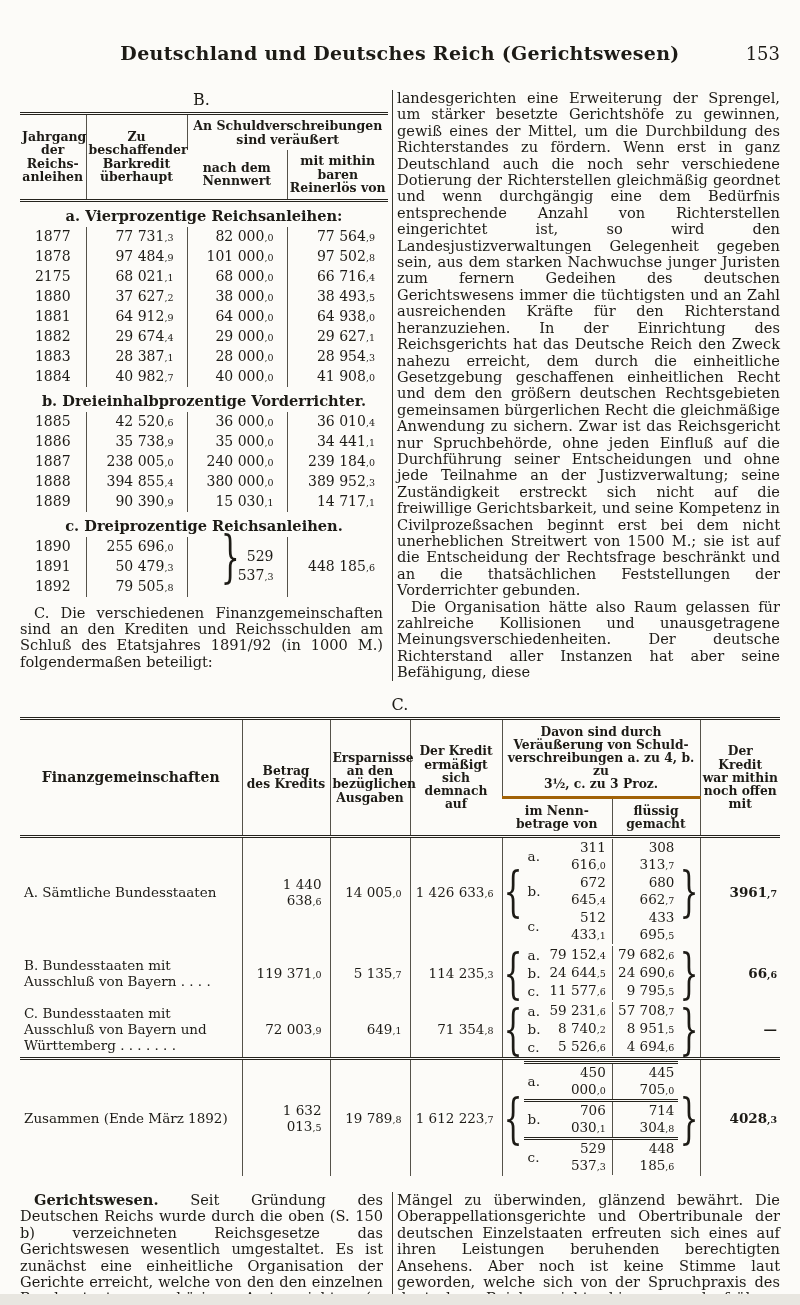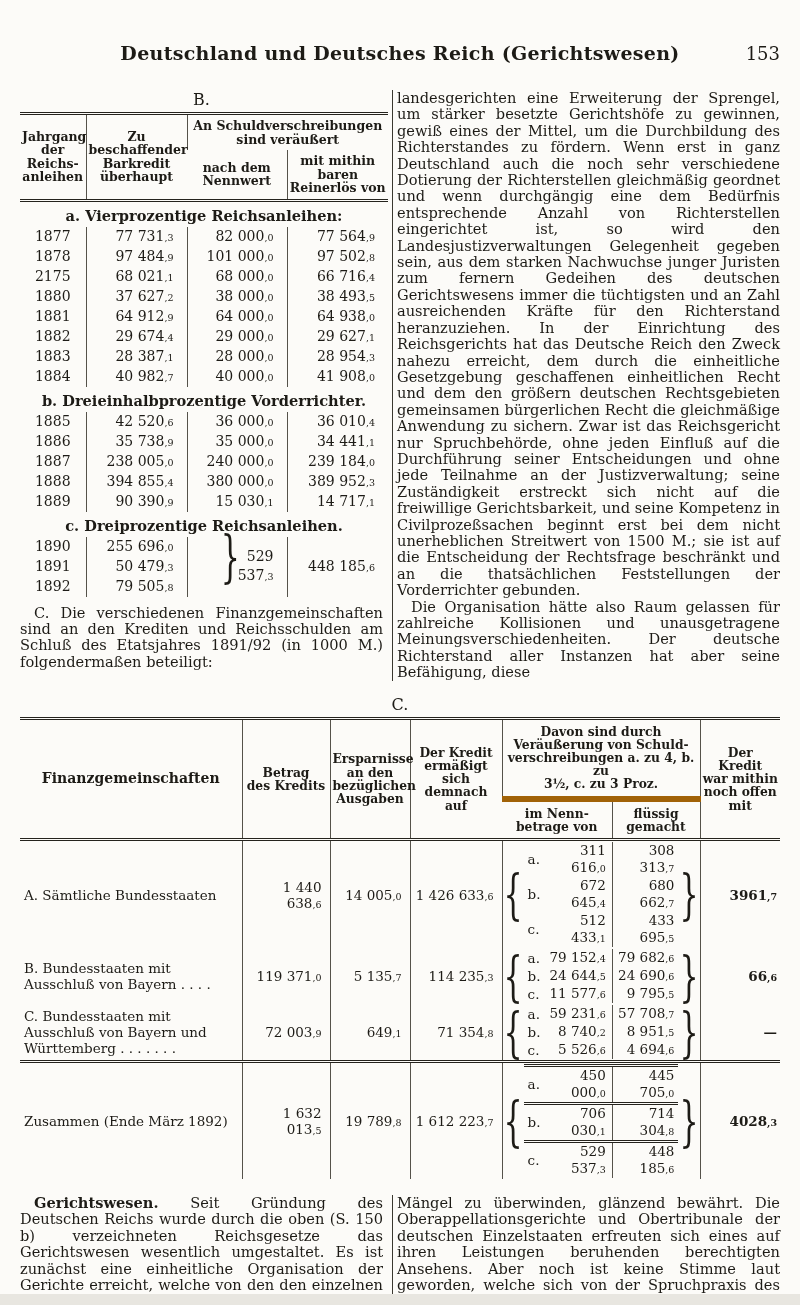--- a/index.html
+++ b/index.html
@@ -57,21 +57,21 @@
     width:760px;border-collapse:collapse;table-layout:fixed;
     border-top:3px double #25231d;font-size:13.5px;margin-top:2px;
   }
   table.tabC thead{border-bottom:3px double #25231d;}
   table.tabC th{
     font-weight:bold;font-size:12.3px;line-height:13.2px;text-align:center;
     white-space:pre-line;padding:5px 2px;vertical-align:middle;
   }
   table.tabC th.h-fin{font-size:14px;}
   table.tabC th + th{border-left:1px solid #55524a;}
-  table.tabC th.h-sub{border-top:6px solid #a16207;margin-top:43px;}
+  table.tabC th.h-sub{border-top:3px solid #a16207;margin-top:43px;}
   table.tabC th.h-sub + th.h-sub{border-left:1px solid #55524a;}
   table.tabC td{border-left:1px solid #55524a;vertical-align:middle;padding:2px 3px;}
   table.tabC td.c-name{border-left:none;text-align:left;padding-left:4px;line-height:16px;}
   table.tabC td.c-num{text-align:right;padding-right:8px;}
   table.tabC td.c-davon{padding:1px 0;}
   table.tabC td.c-offen{text-align:right;font-weight:bold;}
   table.tabC tr.total-row td{border-top:3px double #25231d;}
   .davon{display:flex;align-items:center;}
   .cbrace{
     display:inline-block;font-size:30px;font-weight:normal;flex:none;

